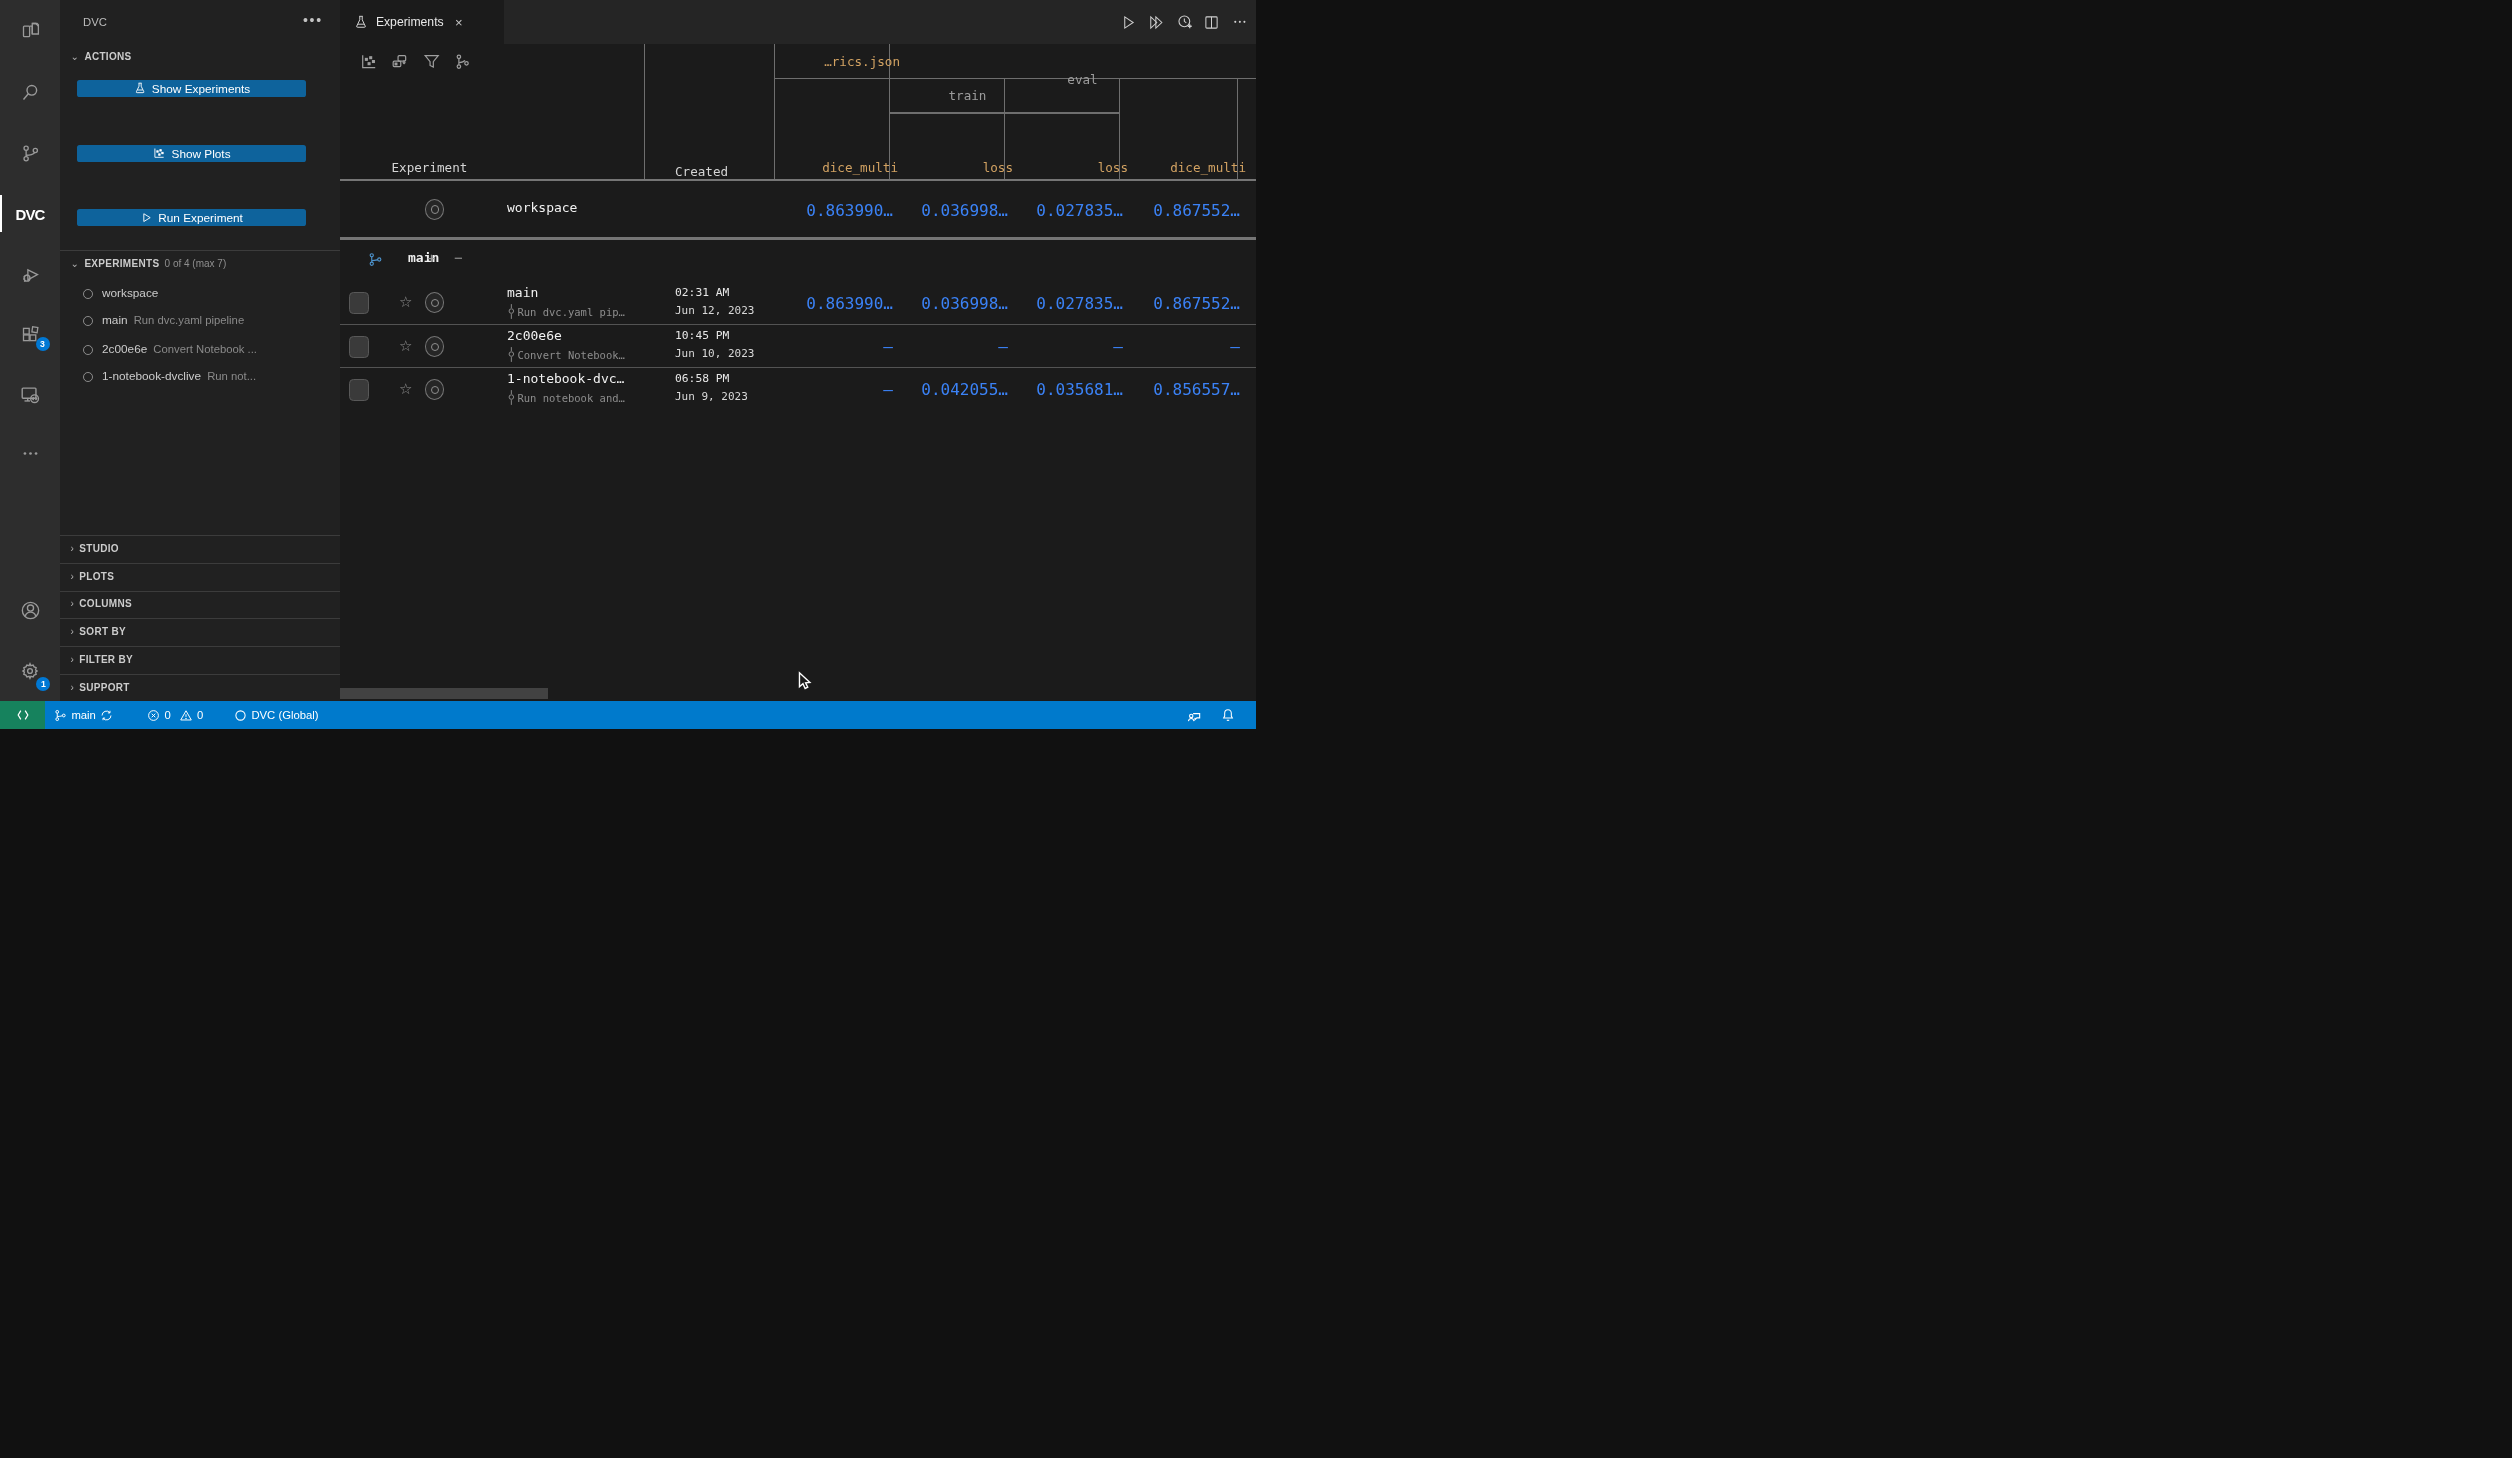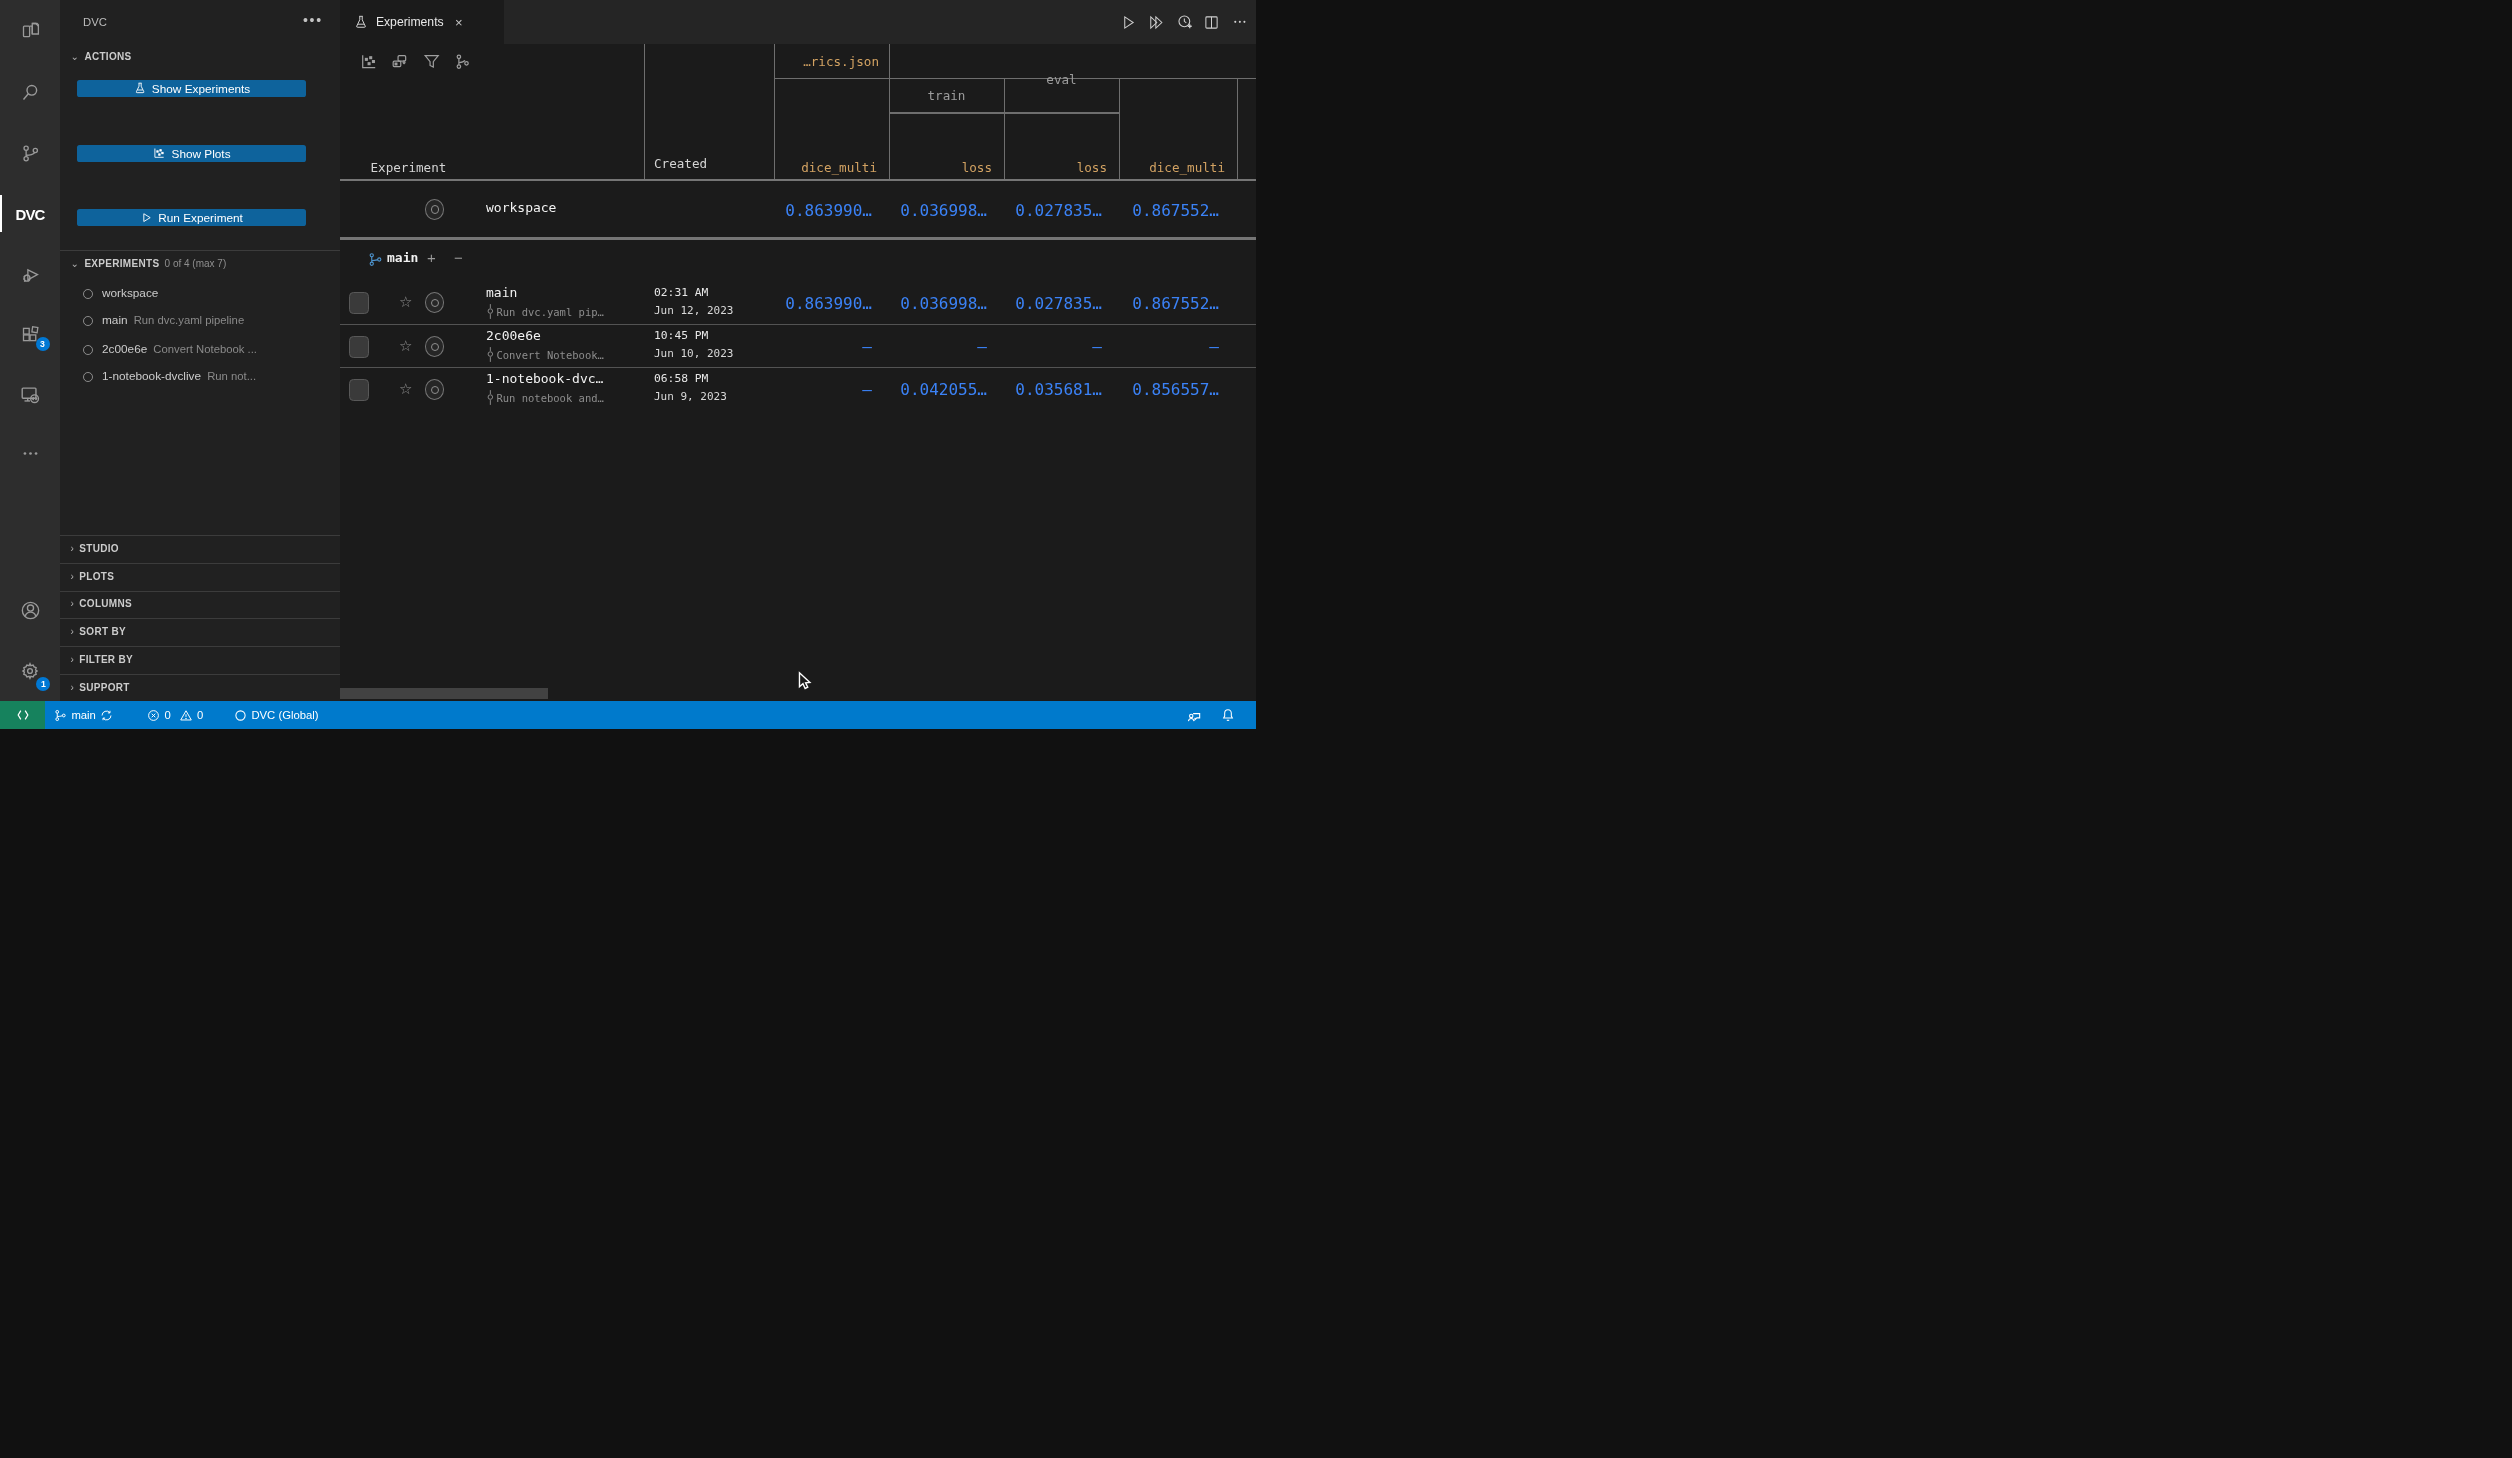--- a/index.html
+++ b/index.html
@@ -1,18 +1,18 @@
 <!DOCTYPE html>
 <html style="font-size:14px"><head>
 <meta charset="utf-8">
 <style>
   html,body{margin:0;padding:0;background:#111;}
   body{width:1256px;height:729px;position:relative;overflow:hidden;
        font-family:"Liberation Sans",sans-serif;-webkit-font-smoothing:antialiased;}
-  .mono{font-family:"DejaVu Sans Mono",monospace;}
+  .mono{font-family:"DejaVu Sans Mono",monospace;padding-left:21px;}
 
   
   #activitybar{position:absolute;left:0;top:0;width:60px;height:701px;background:#2d2d2d;}
   .ab-item{position:absolute;left:0;width:60px;height:40px;display:flex;align-items:center;justify-content:center;color:#9a9a9a;}
   .ab-item svg{display:block;}
   .ab-active{color:#ffffff;}
   .ab-indicator{position:absolute;left:0;top:195px;width:1.7px;height:37px;background:#ffffff;}
   .dvc-logo{font-weight:bold;font-size:15px;letter-spacing:-0.9px;color:#fff;font-family:"Liberation Sans",sans-serif;}
   .ab-badge{position:absolute;background:#0078d4;color:#fff;border-radius:50%;width:14px;height:14px;
             font-size:8.7px;font-weight:bold;display:flex;align-items:center;justify-content:center;}
@@ -345,21 +345,21 @@
   <div class="vline" style="left:897px;top:78px;width:0.9px;height:102px"></div>
   <div class="hline" style="left:434px;top:78px;width:482px;height:0.9px"></div>
   <div class="hline" style="left:549px;top:112px;width:230px;height:1.7px"></div>
   <div class="hline thick" style="left:0;top:179px;width:916px;height:1.7px"></div>
 
   <div class="g-label mono" style="left:434px;top:54px;width:105px;text-align:right">…rics.json</div>
   <div class="g-label mono" style="left:785px;top:54px;width:475px;text-align:right">results/train/metrics.j</div>
   <div class="sub-label mono" style="left:549px;top:88px;width:115px">train</div>
   <div class="sub-label mono" style="left:664px;top:72px;width:115px">eval</div>
   <div class="col-label mono gray-head" style="left:30.5px;top:160px">Experiment</div>
-  <div class="col-label mono gray-head" style="left:314px;top:156px">Created</div>
+  <div class="col-label mono gray-head" style="left:314px;top:164px">Created</div>
   <div class="col-label mono orange" style="left:434px;top:160px;width:103px;text-align:right">dice_multi</div>
   <div class="col-label mono orange" style="left:549px;top:160px;width:103px;text-align:right">loss</div>
   <div class="col-label mono orange" style="left:664px;top:160px;width:103px;text-align:right">loss</div>
   <div class="col-label mono orange" style="left:779px;top:160px;width:106px;text-align:right">dice_multi</div>
 
   <div class="trow" style="top:180px;height:58px">
     <span class="radio" style="top:19px">
         <span class="radio-dot"></span>
       </span>
     <span class="rname mono" style="top:20px">workspace</span>

